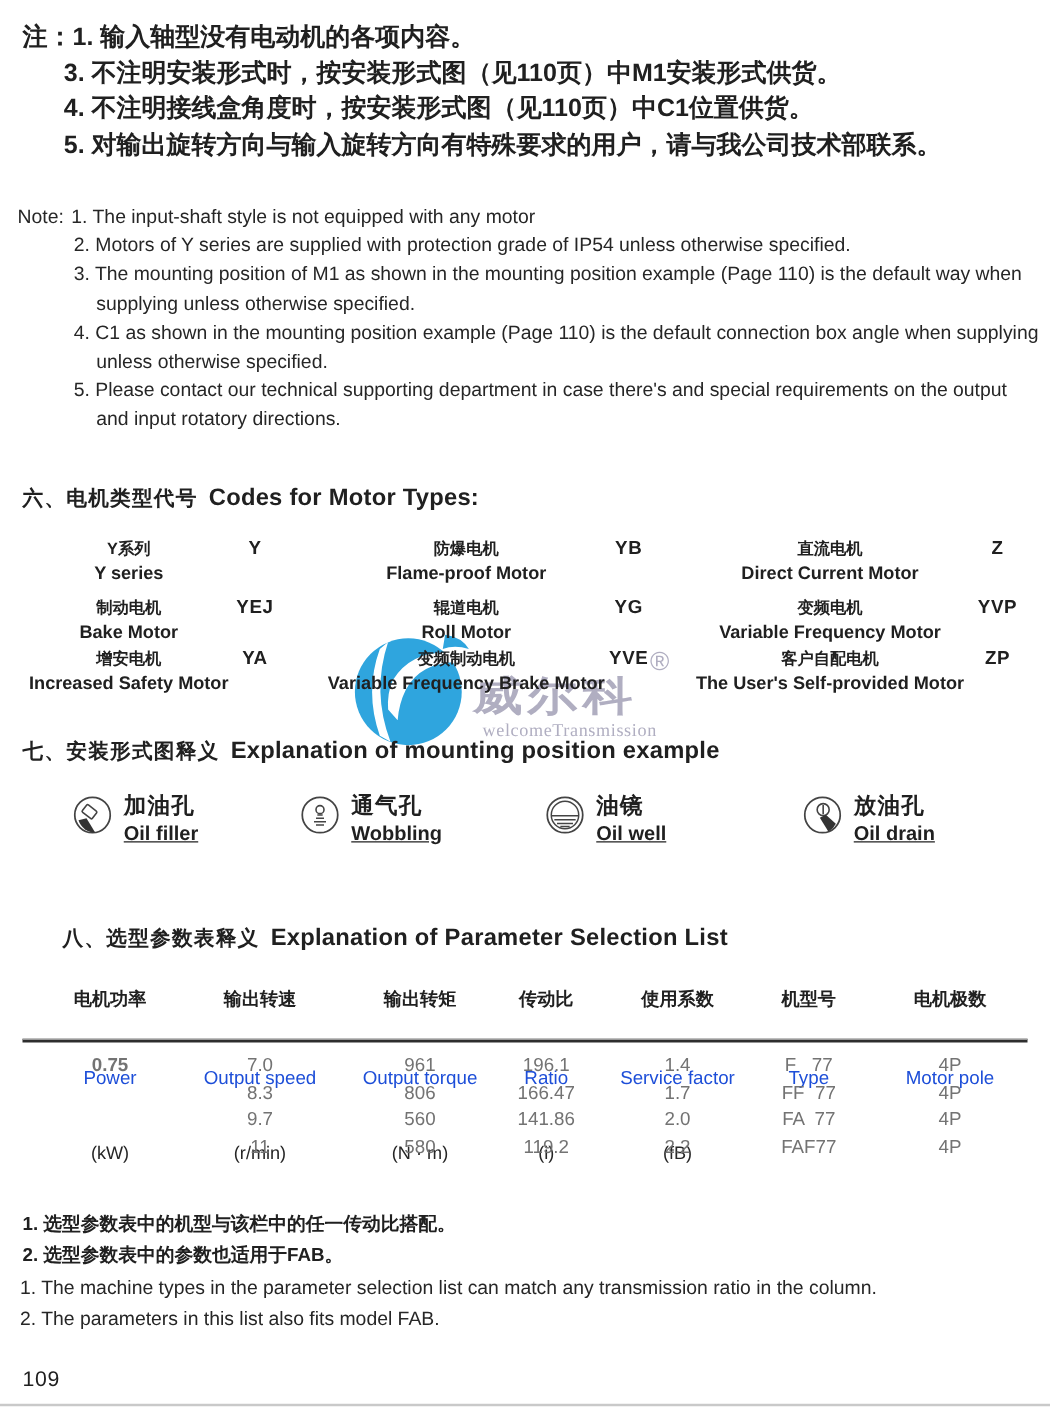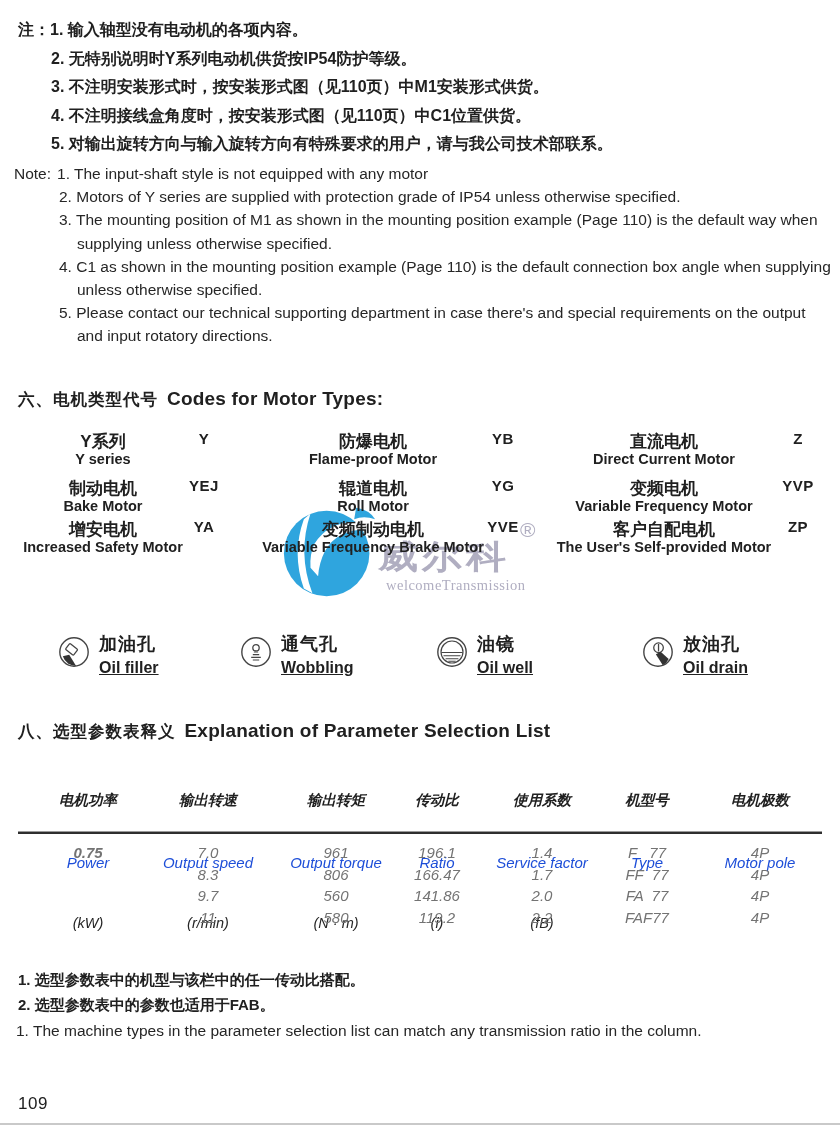--- a/index.html
+++ b/index.html
@@ -7,45 +7,45 @@
   .page {
     position:relative; width:840px; height:1126px; margin:0 auto;
     background:#ffffff; overflow:hidden; color:#202020;
     font-family:"Liberation Sans", sans-serif;
   }
   .layer { z-index:1; }
 
   
   .notes-cn {
     position:absolute; top:16px; left:18px;
-    font-size:16px; font-weight:700; line-height:28.5px; white-space:nowrap;
+    font-size:20px; font-weight:700; line-height:28.5px; white-space:nowrap;
   }
   .ncn-ind { padding-left:33px; }
 
   
   .notes-en {
     position:absolute; top:162px; left:14px;
     font-size:15.5px; font-weight:400; line-height:23.2px; white-space:nowrap; color:#262626;
   }
   .nen-first span { display:inline; }
   .nen-first .pfx { margin-right:6px; }
   .nen-ind  { padding-left:45px; }
   .nen-cont { padding-left:63px; }
 
   
   .sec-h { position:absolute; left:18px; display:flex; align-items:baseline; gap:9px; white-space:nowrap; }
   .sec-h .h-cn { font-size:16.5px; font-weight:700; letter-spacing:1px; }
   .sec-h .h-en { font-size:19px;  font-weight:700; letter-spacing:0.2px; }
-  .sh6 { top:388px; } .sh7 { top:590px; } .sh8 { top:720px; }
+  .sh6 { top:388px; } .sh7 { top:590px; } .sh8 { top:740px;margin-left:32px; }
 
   
   .mc { position:absolute; top:430px; left:0; width:840px; height:132px; }
   .mc-row { position:absolute; left:0; width:840px; height:42px; }
   .mc-row.r0 { top:0; } .mc-row.r1 { top:47px; } .mc-row.r2 { top:88px; }
-  .mc-row span { position:absolute; top:0; font-size:17px; font-weight:700; text-align:center; white-space:nowrap; }
+  .mc-row span { position:absolute; top:0; font-size:13px; font-weight:700; text-align:center; white-space:nowrap; }
   .mc-row .code { font-size:15px; letter-spacing:0.5px; }
   .n1 { left:33px;  width:140px; }  .c1 { left:174px; width:60px; }
   .n2 { left:303px; width:140px; }  .c2 { left:473px; width:60px; }
   .n3 { left:594px; width:140px; }  .c3 { left:768px; width:60px; }
   .mc-row span.en-l { top:20.5px; font-size:14.5px; }
   .e1 { left:3px;   width:200px; }
   .e2 { left:253px; width:240px; }
   .e3 { left:544px; width:240px; }
 
   
@@ -63,21 +63,21 @@
 
   
   .legend { position:absolute; top:632px; left:0; width:840px; height:52px; }
   .leg-item { position:absolute; top:0; display:flex; gap:9px; }
   .li0 { left:58px; } .li1 { left:240px; } .li2 { left:436px; } .li3 { left:642px; }
   .leg-item svg { width:32px; height:32px; margin-top:4px; flex:0 0 32px; }
   .leg-cn { font-size:18px; font-weight:700; letter-spacing:1px; white-space:nowrap; }
   .leg-en { font-size:16px; font-weight:700; margin-top:3px; white-space:nowrap;text-decoration:underline; }
 
   
-  .pt { position:absolute; top:752px; left:0; width:840px;font-style:italic; }
+  .pt { position:absolute; top:752px; left:0; width:840px; }
   .pt .cell, .pt-row span { position:absolute; text-align:center; white-space:pre; }
   .cc1 { left:18px;  width:140px; }
   .cc2 { left:158px; width:100px; }
   .cc3 { left:276px; width:120px; }
   .cc4 { left:397px; width:80px;  }
   .cc5 { left:482px; width:120px; }
   .cc6 { left:607px; width:80px;  }
   .cc7 { left:700px; width:120px; }
   .pt-h { position:relative; height:79px; }
   .pt-h .hcn  { font-size:14.5px; font-weight:700; line-height:25.5px; }
@@ -108,21 +108,20 @@
       <path d="M34 42 Q 52 14 90 20 L 92 27 Q 58 26 45 50 Q 39 62 38 76 L 30 67 Q 29 53 34 42 Z" fill="#ffffff"></path>
       <path d="M78 4 Q 92 6 98 16 Q 86 12 76 16 Z" fill="#2fa5de"></path>
     </svg>
     <span class="wm-cn">威尔科</span>
     <span class="wm-reg">®</span>
     <div class="wm-en">welcomeTransmission</div>
   </div>
 
   <div class="notes-cn layer">
     <div><span>注：</span><span>1. 输入轴型没有电动机的各项内容。</span></div>
-    <div class="ncn-ind">2. 无特别说明时Y系列电动机供货按IP54防护等级。</div>
     <div class="ncn-ind">3. 不注明安装形式时，按安装形式图（见110页）中M1安装形式供货。</div>
     <div class="ncn-ind">4. 不注明接线盒角度时，按安装形式图（见110页）中C1位置供货。</div>
     <div class="ncn-ind">5. 对输出旋转方向与输入旋转方向有特殊要求的用户，请与我公司技术部联系。</div>
   </div>
 
   <div class="notes-en layer">
     <div class="nen-first"><span class="pfx">Note:</span><span>1. The input-shaft style is not equipped with any motor</span></div>
     <div class="nen-ind">2. Motors of Y series are supplied with protection grade of IP54 unless otherwise specified.</div>
     <div class="nen-ind">3. The mounting position of M1 as shown in the mounting position example (Page 110) is the default way when</div>
     <div class="nen-cont">supplying unless otherwise specified.</div>
@@ -166,20 +165,24 @@
       <span class="n2">变频制动电机</span>
       <span class="c2 code">YVE</span>
       <span class="n3">客户自配电机</span>
       <span class="c3 code">ZP</span>
       <span class="e1 en-l">Increased Safety Motor</span>
       <span class="e2 en-l">Variable Frequency Brake Motor</span>
       <span class="e3 en-l">The User's Self-provided Motor</span>
     </div>
   </div>
 
+  <div class="sec-h sh7 layer">
+    <span class="h-cn">七、安装形式图释义</span>
+    <span class="h-en">Explanation of mounting position example</span>
+  </div>
 
   <div class="legend layer">
     <div class="leg-item li0">
       <svg viewBox="0 0 30 30" aria-hidden="true">
         <circle cx="15" cy="15" r="13.3" fill="none" stroke="#444" stroke-width="1.3"></circle>
         <path d="M4.5 19 A13.3 13.3 0 0 0 17 28.2 L10.5 17.5 Z" fill="#333"></path>
         <rect x="8" y="9" width="9.5" height="7" rx="1" transform="rotate(38 12.7 12.5)" fill="#fff" stroke="#444" stroke-width="1.2"></rect>
       </svg>
       <div>
         <div class="leg-cn">加油孔</div>
@@ -300,18 +303,19 @@
       </div>
     </div>
   </div>
 
   <div class="fn-cn layer">
     <div>1. 选型参数表中的机型与该栏中的任一传动比搭配。</div>
     <div>2. 选型参数表中的参数也适用于FAB。</div>
   </div>
   <div class="fn-en layer">
     <div>1. The machine types in the parameter selection list can match any transmission ratio in the column.</div>
+    <div>2. The parameters in this list also fits model FAB.</div>
   </div>
 
   <div class="pageno layer">109</div>
   <div class="footer-line"></div>
 
 </div>
 
 </body></html>

